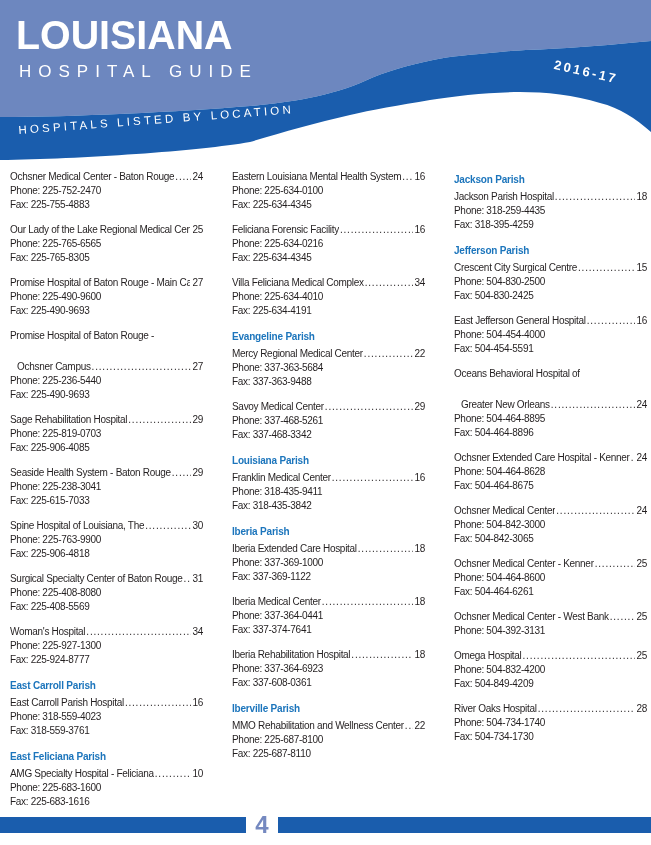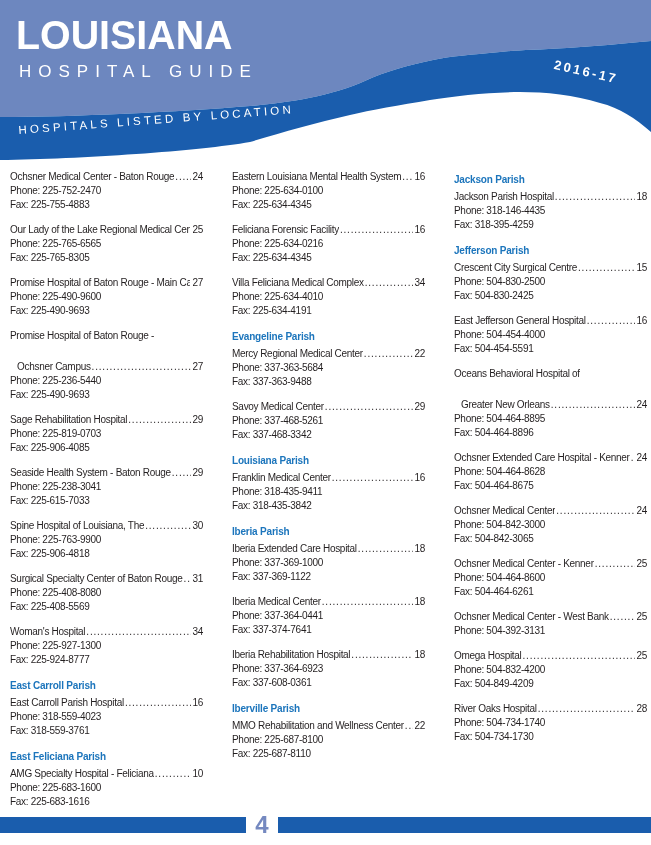--- a/index.html
+++ b/index.html
@@ -322,21 +322,21 @@
         </div>
       </div>
       <div class="col">
         <div class="parish">Jackson Parish</div>
         <div class="entry">
           <div class="nrow">
             <span class="nm">Jackson Parish Hospital</span>
             <span class="dots"></span>
             <span class="pg">18</span>
           </div>
-          <div class="line">Phone: 318-146-4435</div>
+          <div class="line">Phone: 318-259-4435</div>
           <div class="line">Fax: 318-395-4259</div>
         </div>
         <div class="parish">Jefferson Parish</div>
         <div class="entry">
           <div class="nrow">
             <span class="nm">Crescent City Surgical Centre</span>
             <span class="dots"></span>
             <span class="pg">15</span>
           </div>
           <div class="line">Phone: 504-830-2500</div>

